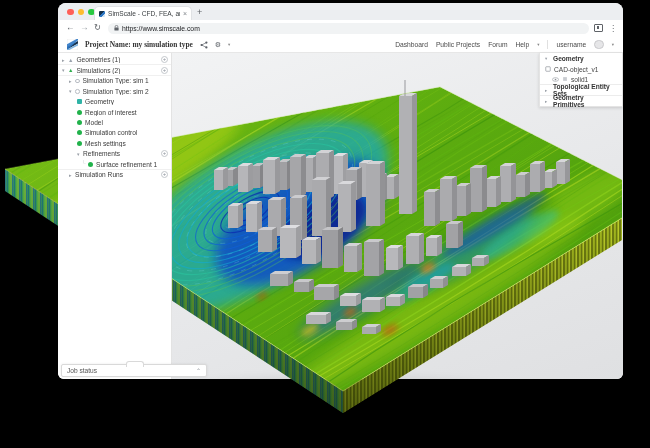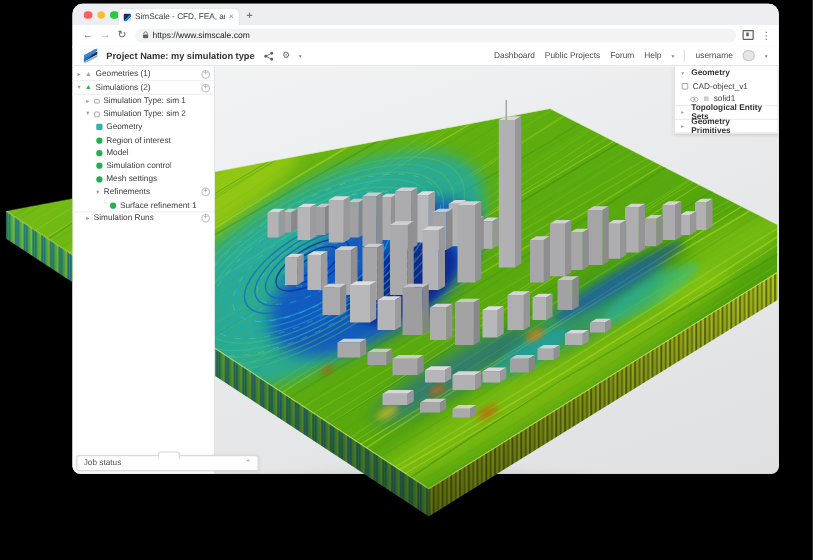--- a/index.html
+++ b/index.html
@@ -28,21 +28,21 @@
   .lock{width:5px;height:6px;flex:none;}
   .urltext{font-size:6.8px;color:#202124;}
   .urlicons{position:absolute;right:6px;top:2px;display:flex;gap:6px;align-items:center;height:12px;}
   .installicon{width:7px;height:6px;border:1px solid #5f6368;border-radius:1px;position:relative;}
   .installicon:after{content:"";position:absolute;left:2.2px;top:1px;width:1.5px;height:2.5px;background:#5f6368;}
   .menudots{font-size:8px;color:#5f6368;letter-spacing:0;}
   .apptoolbar{position:absolute;left:0;top:34px;right:0;height:16px;background:#fff;
               border-bottom:1px solid #e7e7e7;display:flex;align-items:center;
               padding:0 9px;box-sizing:border-box;gap:7px;z-index:10;}
   .sslogo{width:11px;height:11px;flex:none;}
-  .projtitle{font-size:7.4px;font-weight:bold;color:#333;white-space:nowrap;}
+  .projtitle{font-size:7.4px;font-weight:bold;color:#333;white-space:nowrap;font-family:Liberation Serif, serif;}
   .tbicon{font-size:7px;color:#5a5f66;line-height:10px;}
   .tbcaret{font-size:4.5px;color:#888;}
   .appnav{margin-left:auto;display:flex;align-items:center;gap:8px;}
   .navlink{font-size:6.7px;color:#4a4a4a;white-space:nowrap;}
   .navsep{width:1px;height:9px;background:#e0e0e0;}
   .avatar{width:9.5px;height:9.5px;border-radius:50%;background:#e6e6e8;border:1px solid #c9c9cc;box-sizing:border-box;}
   
   .content{position:absolute;left:0;top:50px;right:0;bottom:0;}
   .viewport{position:absolute;left:114px;top:0;right:0;bottom:0;
             background:linear-gradient(160deg,#f2f3f4 0%,#e7e8ea 55%,#dfe0e2 100%);

